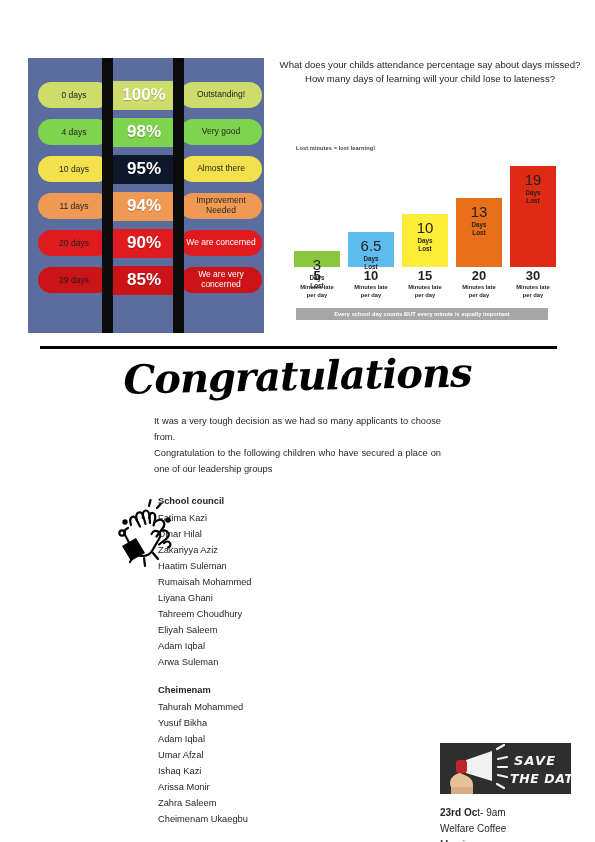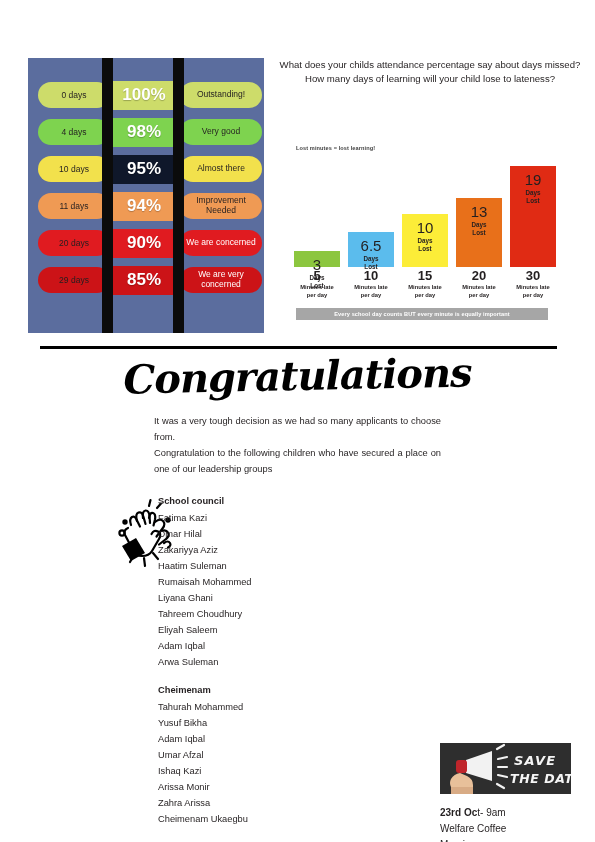--- a/index.html
+++ b/index.html
@@ -441,21 +441,21 @@
 
 <div class="name-list" id="prefects-list">
   <div class="group-title">Cheimenam</div>
   <div id="prefects-names">
       <div class="name">Tahurah Mohammed</div>
       <div class="name">Yusuf Bikha</div>
       <div class="name">Adam Iqbal</div>
       <div class="name">Umar Afzal</div>
       <div class="name">Ishaq Kazi</div>
       <div class="name">Arissa Monir</div>
-      <div class="name">Zahra Arissa</div>
+      <div class="name">Zahra Saleem</div>
       <div class="name">Cheimenam Ukaegbu</div>
     </div>
 </div>
 
 <div id="save-the-date">
   <div id="save-date-image">
     <svg viewBox="0 0 131 51" width="131" height="51" xmlns="http://www.w3.org/2000/svg">
       <rect x="0" y="0" width="131" height="51" fill="#2e2e2e"></rect>
 
       <path d="M26 17 L52 8 L52 38 L26 30 Z" fill="#f2f2f2"></path>

